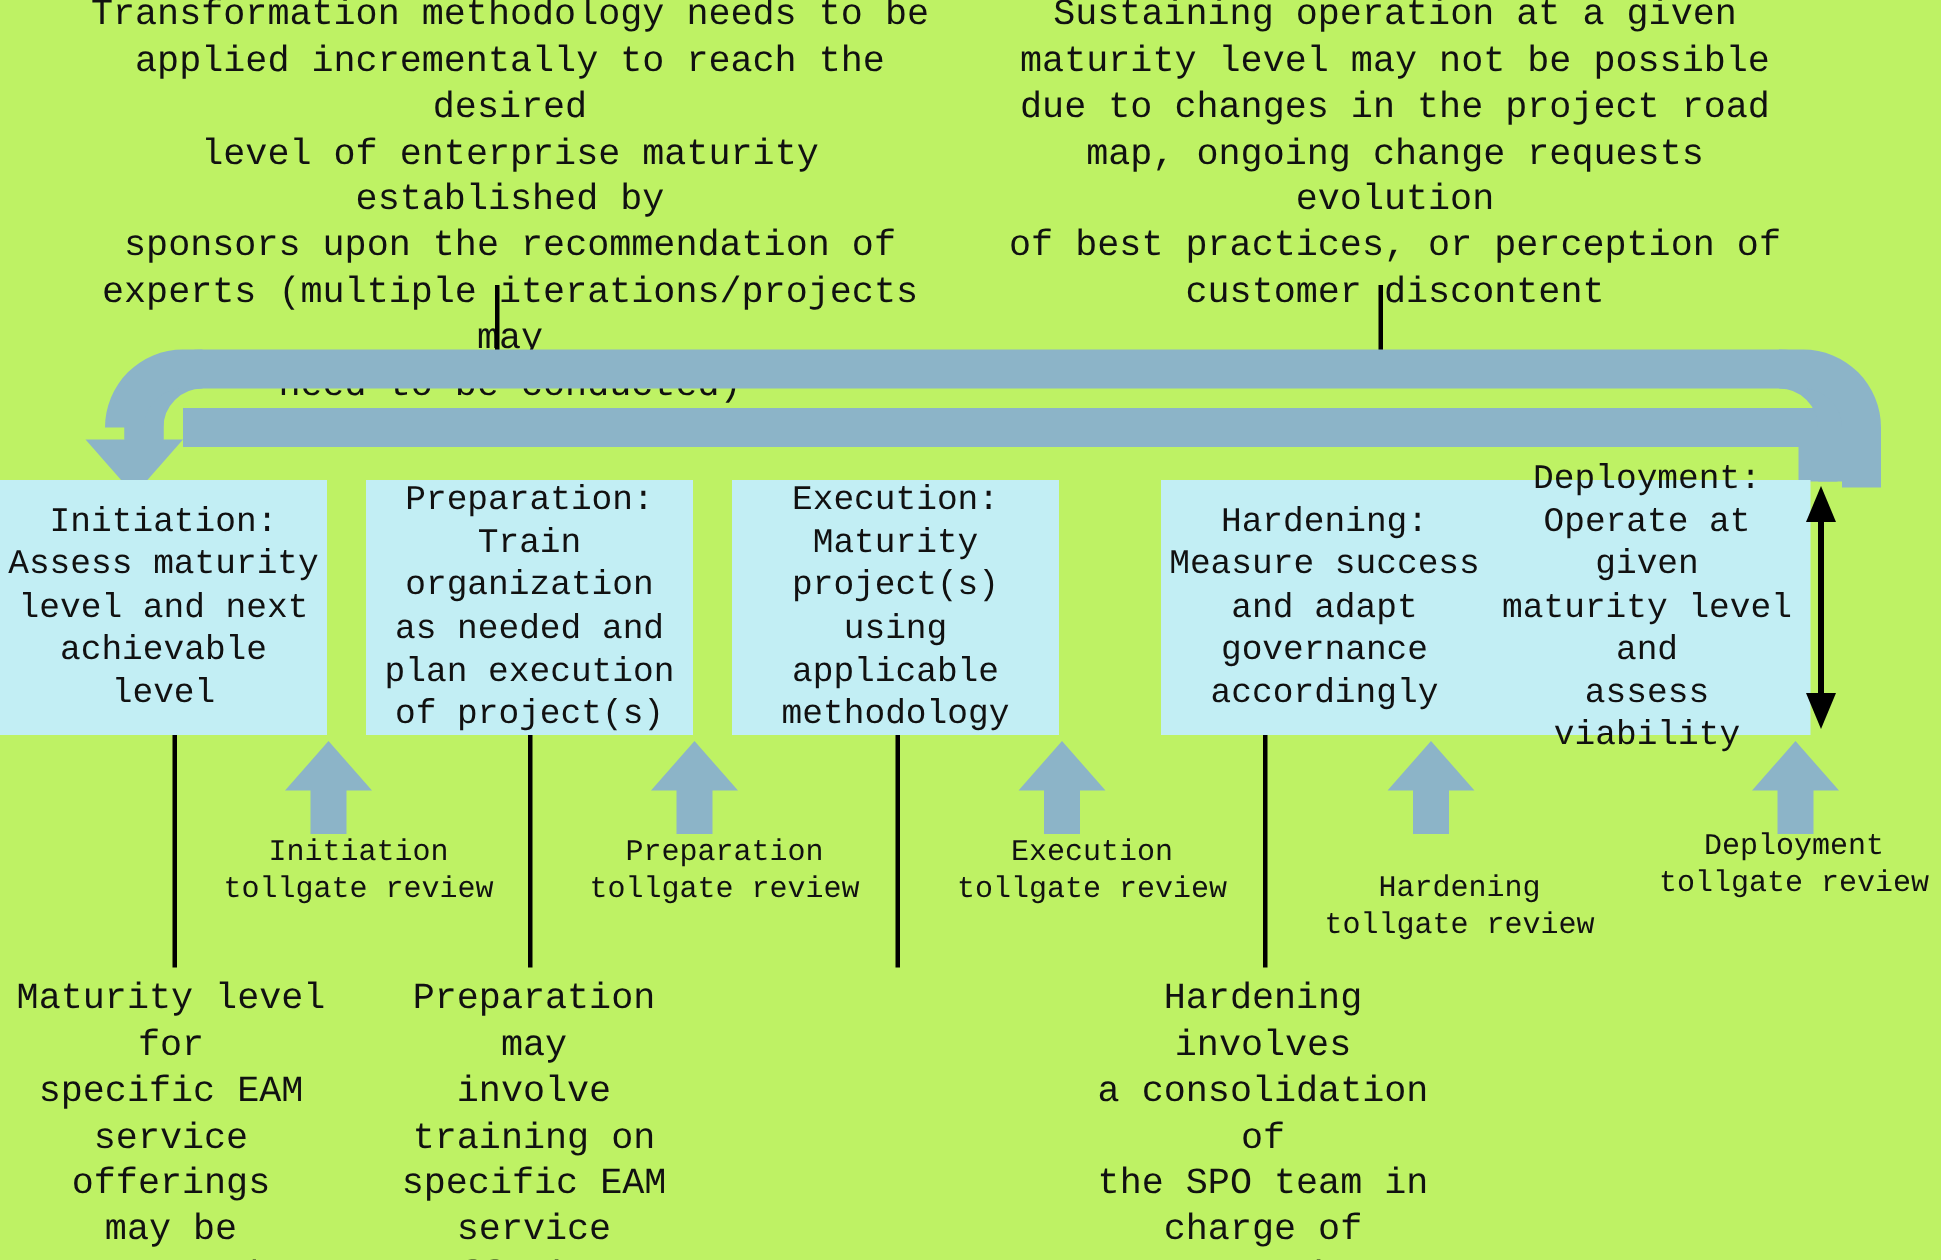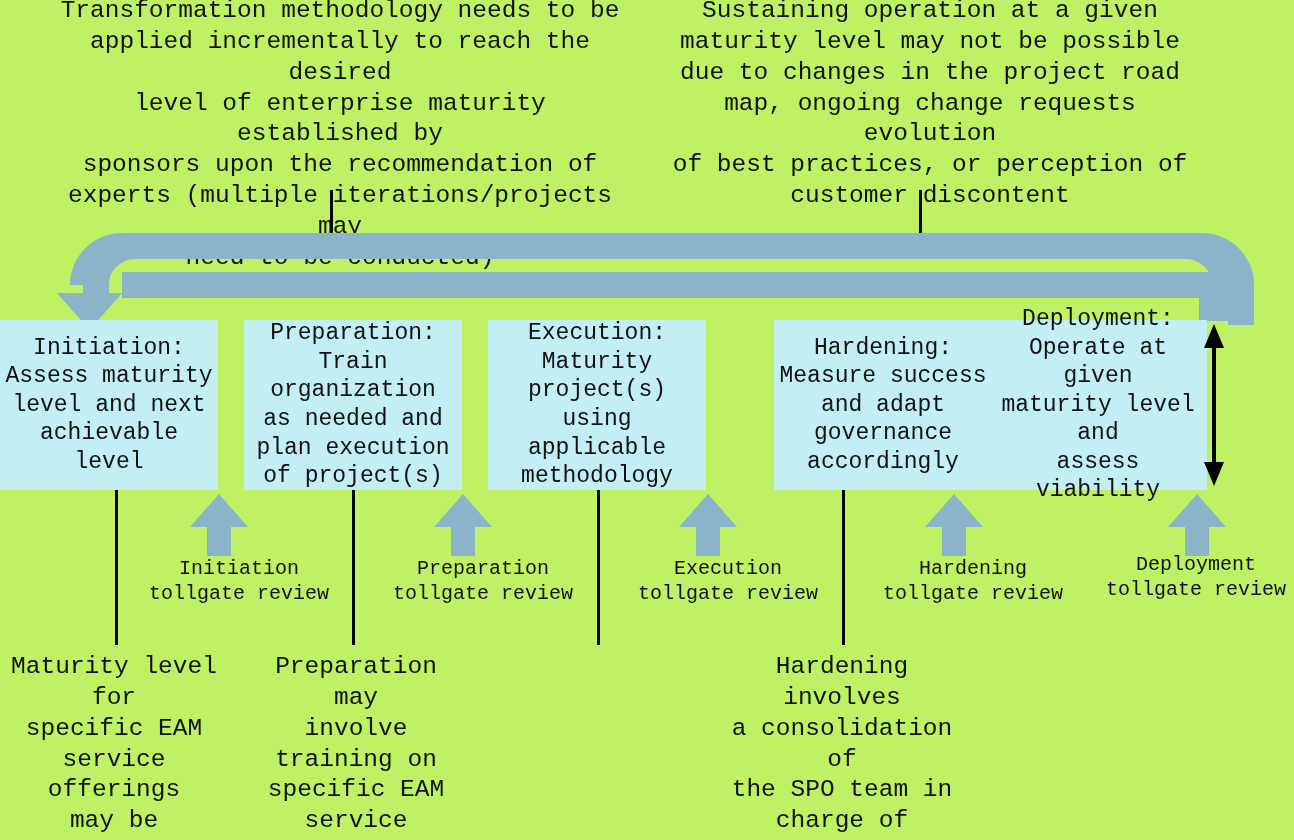--- a/index.html
+++ b/index.html
@@ -159,21 +159,21 @@
   <div class="vline" style="left:352px; top:490px; height:155px;"></div>
   <div class="vline" style="left:597px; top:490px; height:155px;"></div>
   <div class="vline" style="left:842px; top:490px; height:155px;"></div>
 
   <div class="tollgate-label" style="left:134px; top:556px; width:210px;">Initiation
 tollgate review</div>
   <div class="tollgate-label" style="left:378px; top:556px; width:210px;">Preparation
 tollgate review</div>
   <div class="tollgate-label" style="left:623px; top:556px; width:210px;">Execution
 tollgate review</div>
-  <div class="tollgate-label" style="left:868px; top:556px; width:210px;">Hardening
+  <div class="tollgate-label" style="left:868px; top:580px; width:210px;">Hardening
 tollgate review</div>
   <div class="tollgate-label" style="left:1090px; top:552px; width:212px;">Deployment
 tollgate review</div>
 
   <div class="note" style="left:5px; top:652px; width:218px;text-align:center;">Maturity level for
 specific EAM
 service offerings
 may be assessed
 via available
 standards</div>

